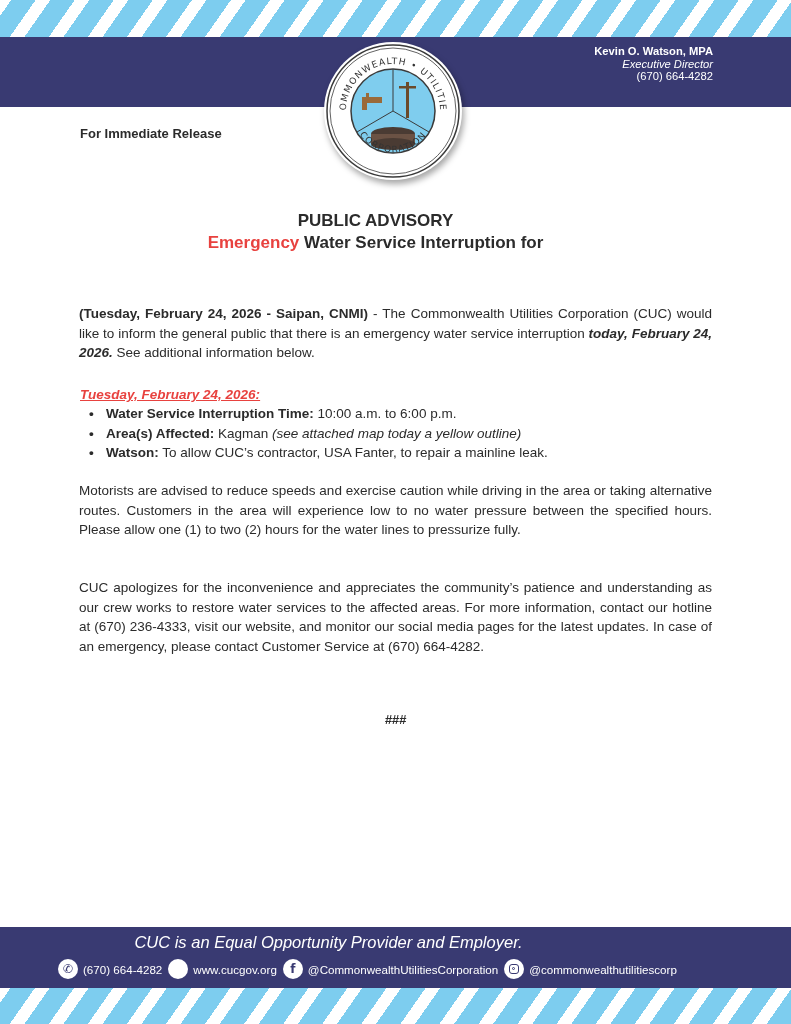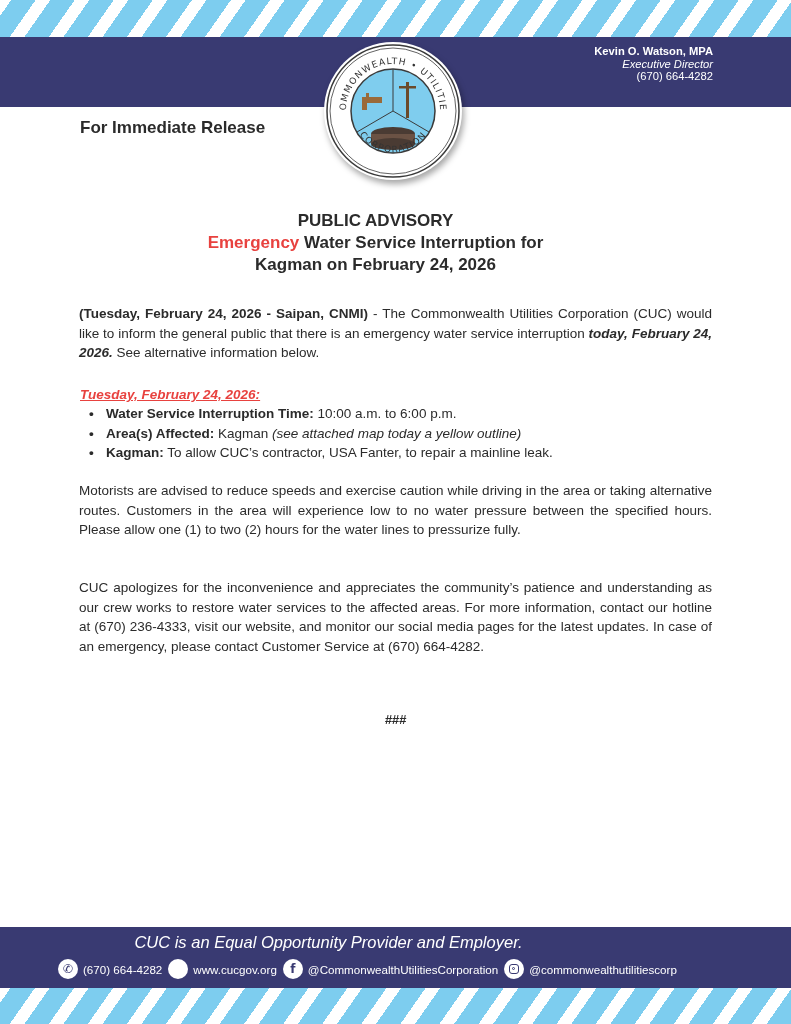--- a/index.html
+++ b/index.html
@@ -22,21 +22,21 @@
   }
   .band.top { top: 37px; height: 70px; }
   .band.bottom { top: 927px; height: 61px; }
 
   .org-block { position: absolute; left: 79px; top: 8px; font-size: 11.2px; line-height: 12.6px; }
   .org-block .org-name { font-weight: bold; }
   .director-block { position: absolute; right: 78px; top: 8px; font-size: 11.2px; line-height: 12.6px; text-align: right; }
   .director-block .dname { font-weight: bold; }
   .director-block .dtitle { font-style: italic; }
 
-  .release { position: absolute; left: 80px; top: 118px; font-size: 17px; font-weight: bold; color: #2b2b2b; }
+  .release { position: absolute; left: 80px; top: 126px; font-size: 13px; font-weight: bold; color: #2b2b2b; }
 
   .seal {
     position: absolute; left: 324px; top: 42px; width: 138px; height: 138px;
     border-radius: 50%; background: #ffffff;
     box-shadow: 2px 4px 6px rgba(0,0,0,0.35);
   }
   .seal svg { position: absolute; left: 0; top: 0; }
 
   .title-block { position: absolute; left: 0; top: 210px; width: 751px; text-align: center; font-weight: bold; font-size: 17px; line-height: 22px; color: #2b2b2b; }
   .title-block .emergency { color: #e8423f; }
@@ -98,31 +98,30 @@
     </text>
     <text font-size="9" font-family="DejaVu Sans, sans-serif" fill="#333" letter-spacing="1.2">
       <textPath href="#arcBot" startOffset="50%" text-anchor="middle">CORPORATION</textPath>
     </text>
   </svg>
 </div>
 
 <div class="title-block">
   <div>PUBLIC ADVISORY</div>
   <div><span class="emergency">Emergency</span><span> Water Service Interruption for</span></div>
-  <div>Kagman on February 24, 2026</div>
 </div>
 
-<div class="body p1"><b>(Tuesday, February 24, 2026 - Saipan, CNMI)</b><span> - The Commonwealth Utilities Corporation (CUC) would like to inform the general public that there is an emergency water service interruption </span><b><i>today, February 24, 2026.</i></b><span> See alternative information below.</span></div>
+<div class="body p1"><b>(Tuesday, February 24, 2026 - Saipan, CNMI)</b><span> - The Commonwealth Utilities Corporation (CUC) would like to inform the general public that there is an emergency water service interruption </span><b><i>today, February 24, 2026.</i></b><span> See additional information below.</span></div>
 
 <div class="date-heading">Tuesday, February 24, 2026:</div>
 
 <ul class="bullets">
   <li><span class="lbl">Water Service Interruption Time:</span><span> 10:00 a.m. to 6:00 p.m.</span></li>
   <li><span class="lbl">Area(s) Affected:</span><span> Kagman </span><span class="note">(see attached map today a yellow outline)</span></li>
-  <li><span class="lbl">Kagman:</span><span> To allow CUC’s contractor, USA Fanter, to repair a mainline leak.</span></li>
+  <li><span class="lbl">Watson:</span><span> To allow CUC’s contractor, USA Fanter, to repair a mainline leak.</span></li>
 </ul>
 
 <div class="body p2">Motorists are advised to reduce speeds and exercise caution while driving in the area or taking alternative routes. Customers in the area will experience low to no water pressure between the specified hours. Please allow one (1) to two (2) hours for the water lines to pressurize fully.</div>
 <div class="body p3">CUC apologizes for the inconvenience and appreciates the community’s patience and understanding as our crew works to restore water services to the affected areas. For more information, contact our hotline at (670) 236-4333, visit our website, and monitor our social media pages for the latest updates. In case of an emergency, please contact Customer Service at (670) 664-4282.</div>
 
 <div class="endmark">###</div>
 
 <div class="band bottom">
   <div class="eeo">CUC is an Equal Opportunity Provider and Employer.</div>
   <div class="contact-row">

